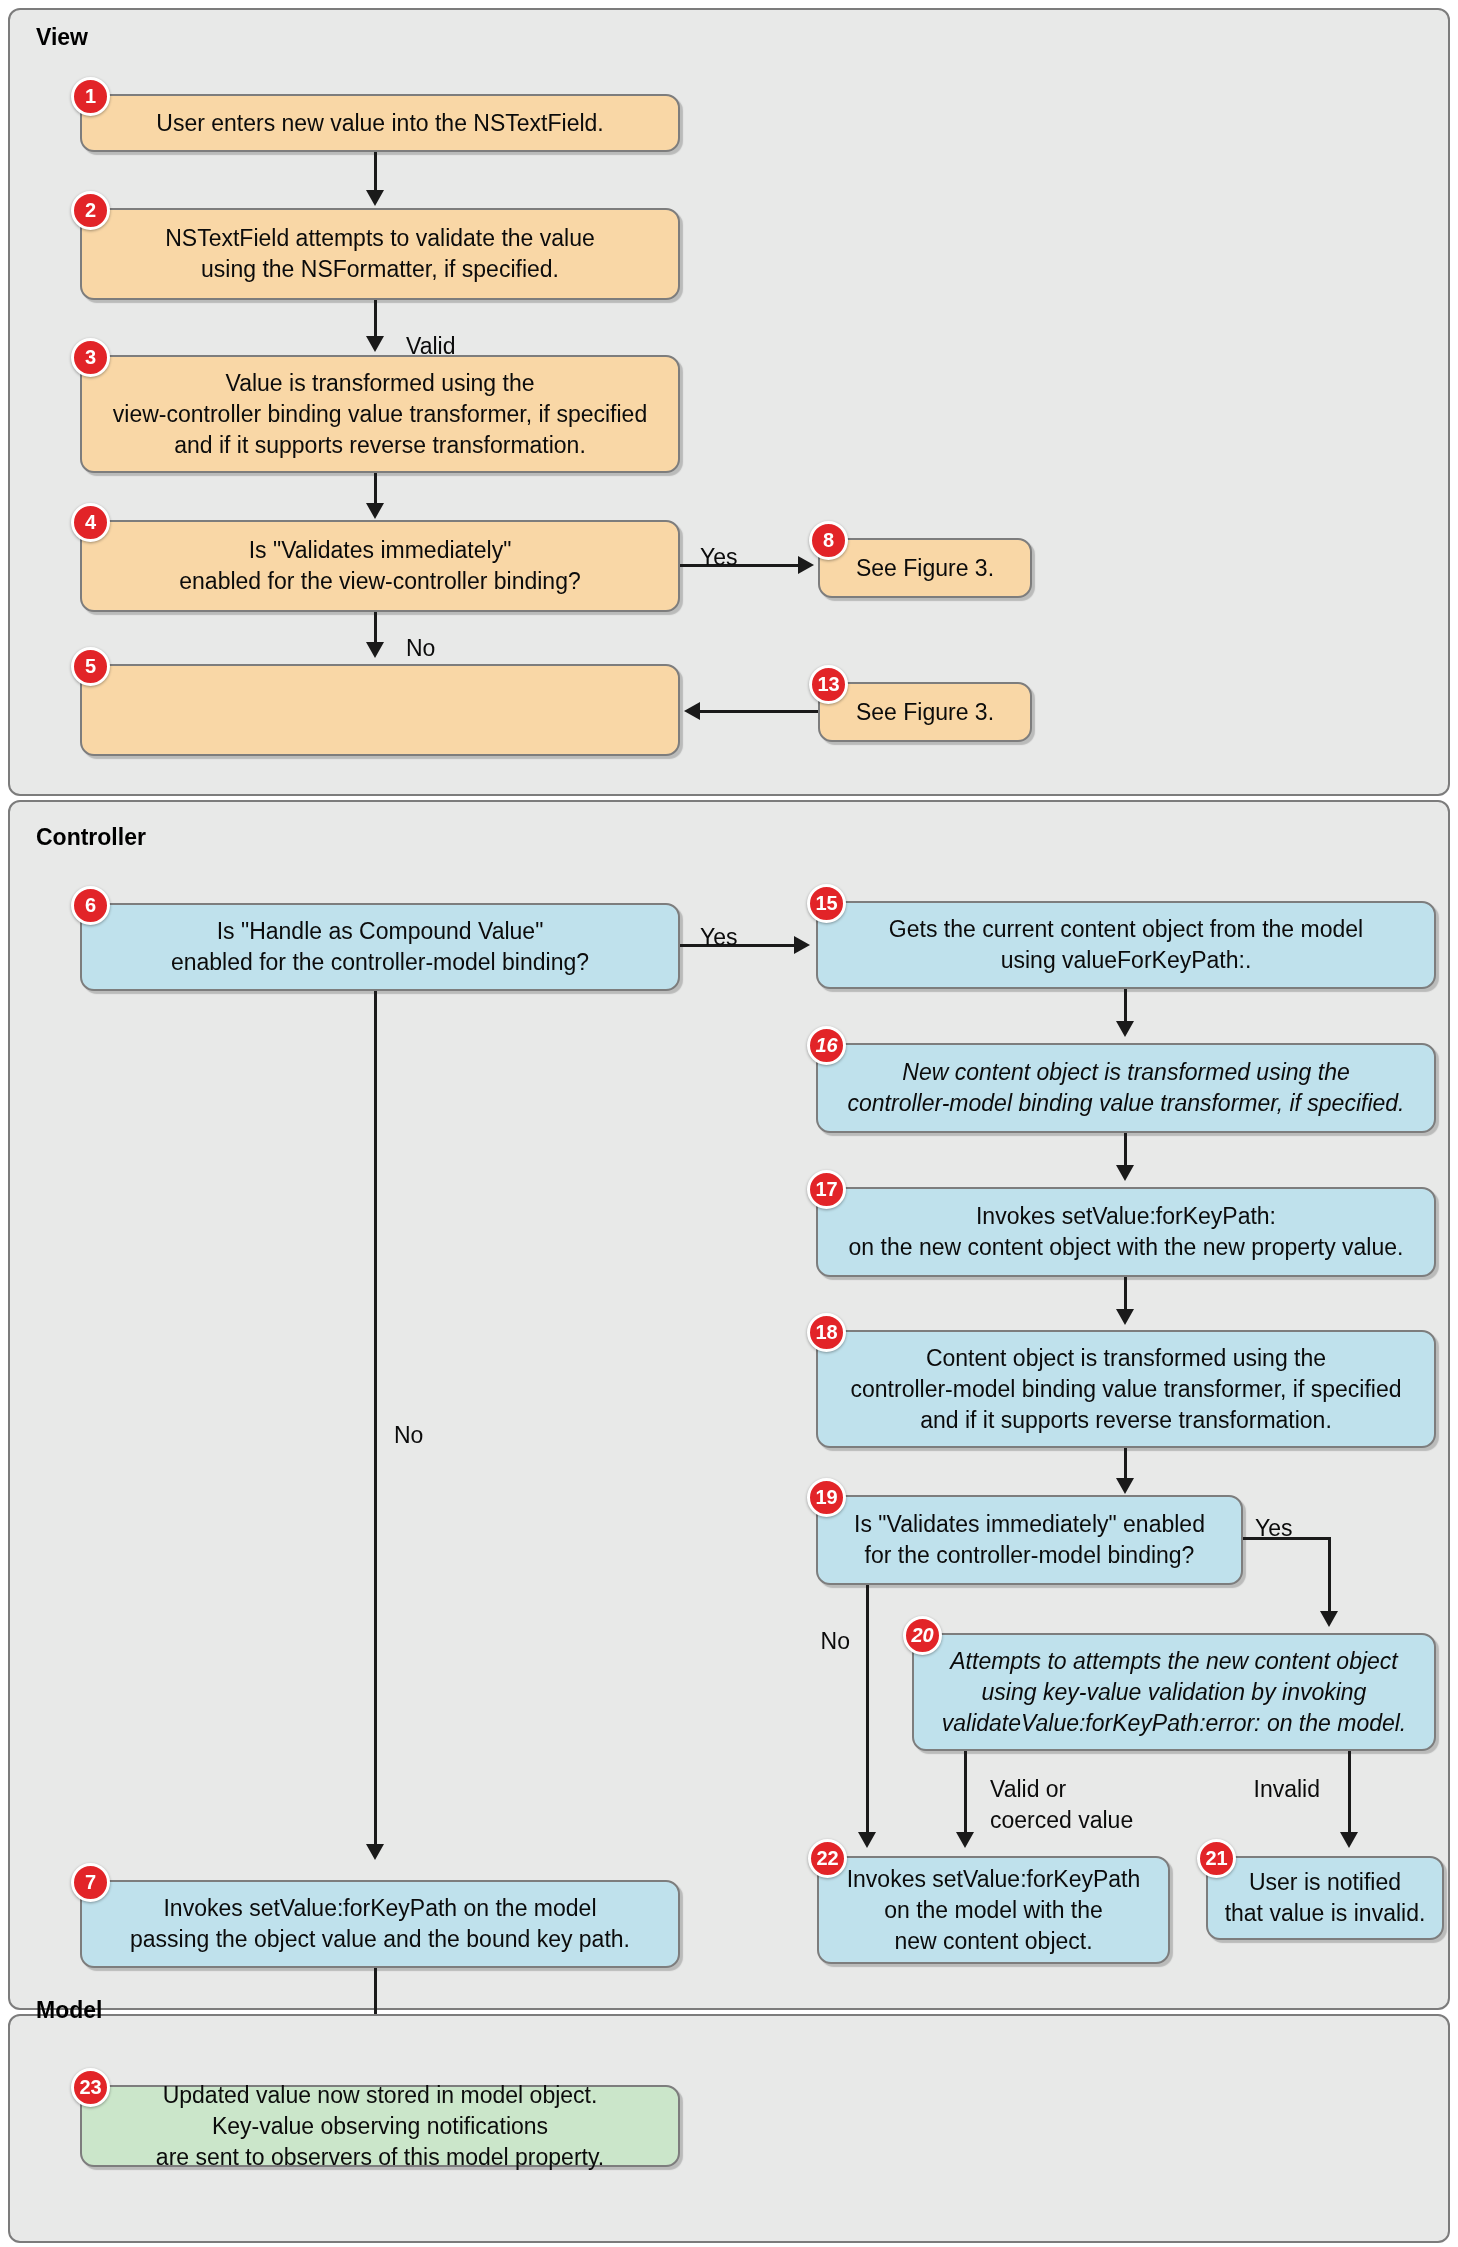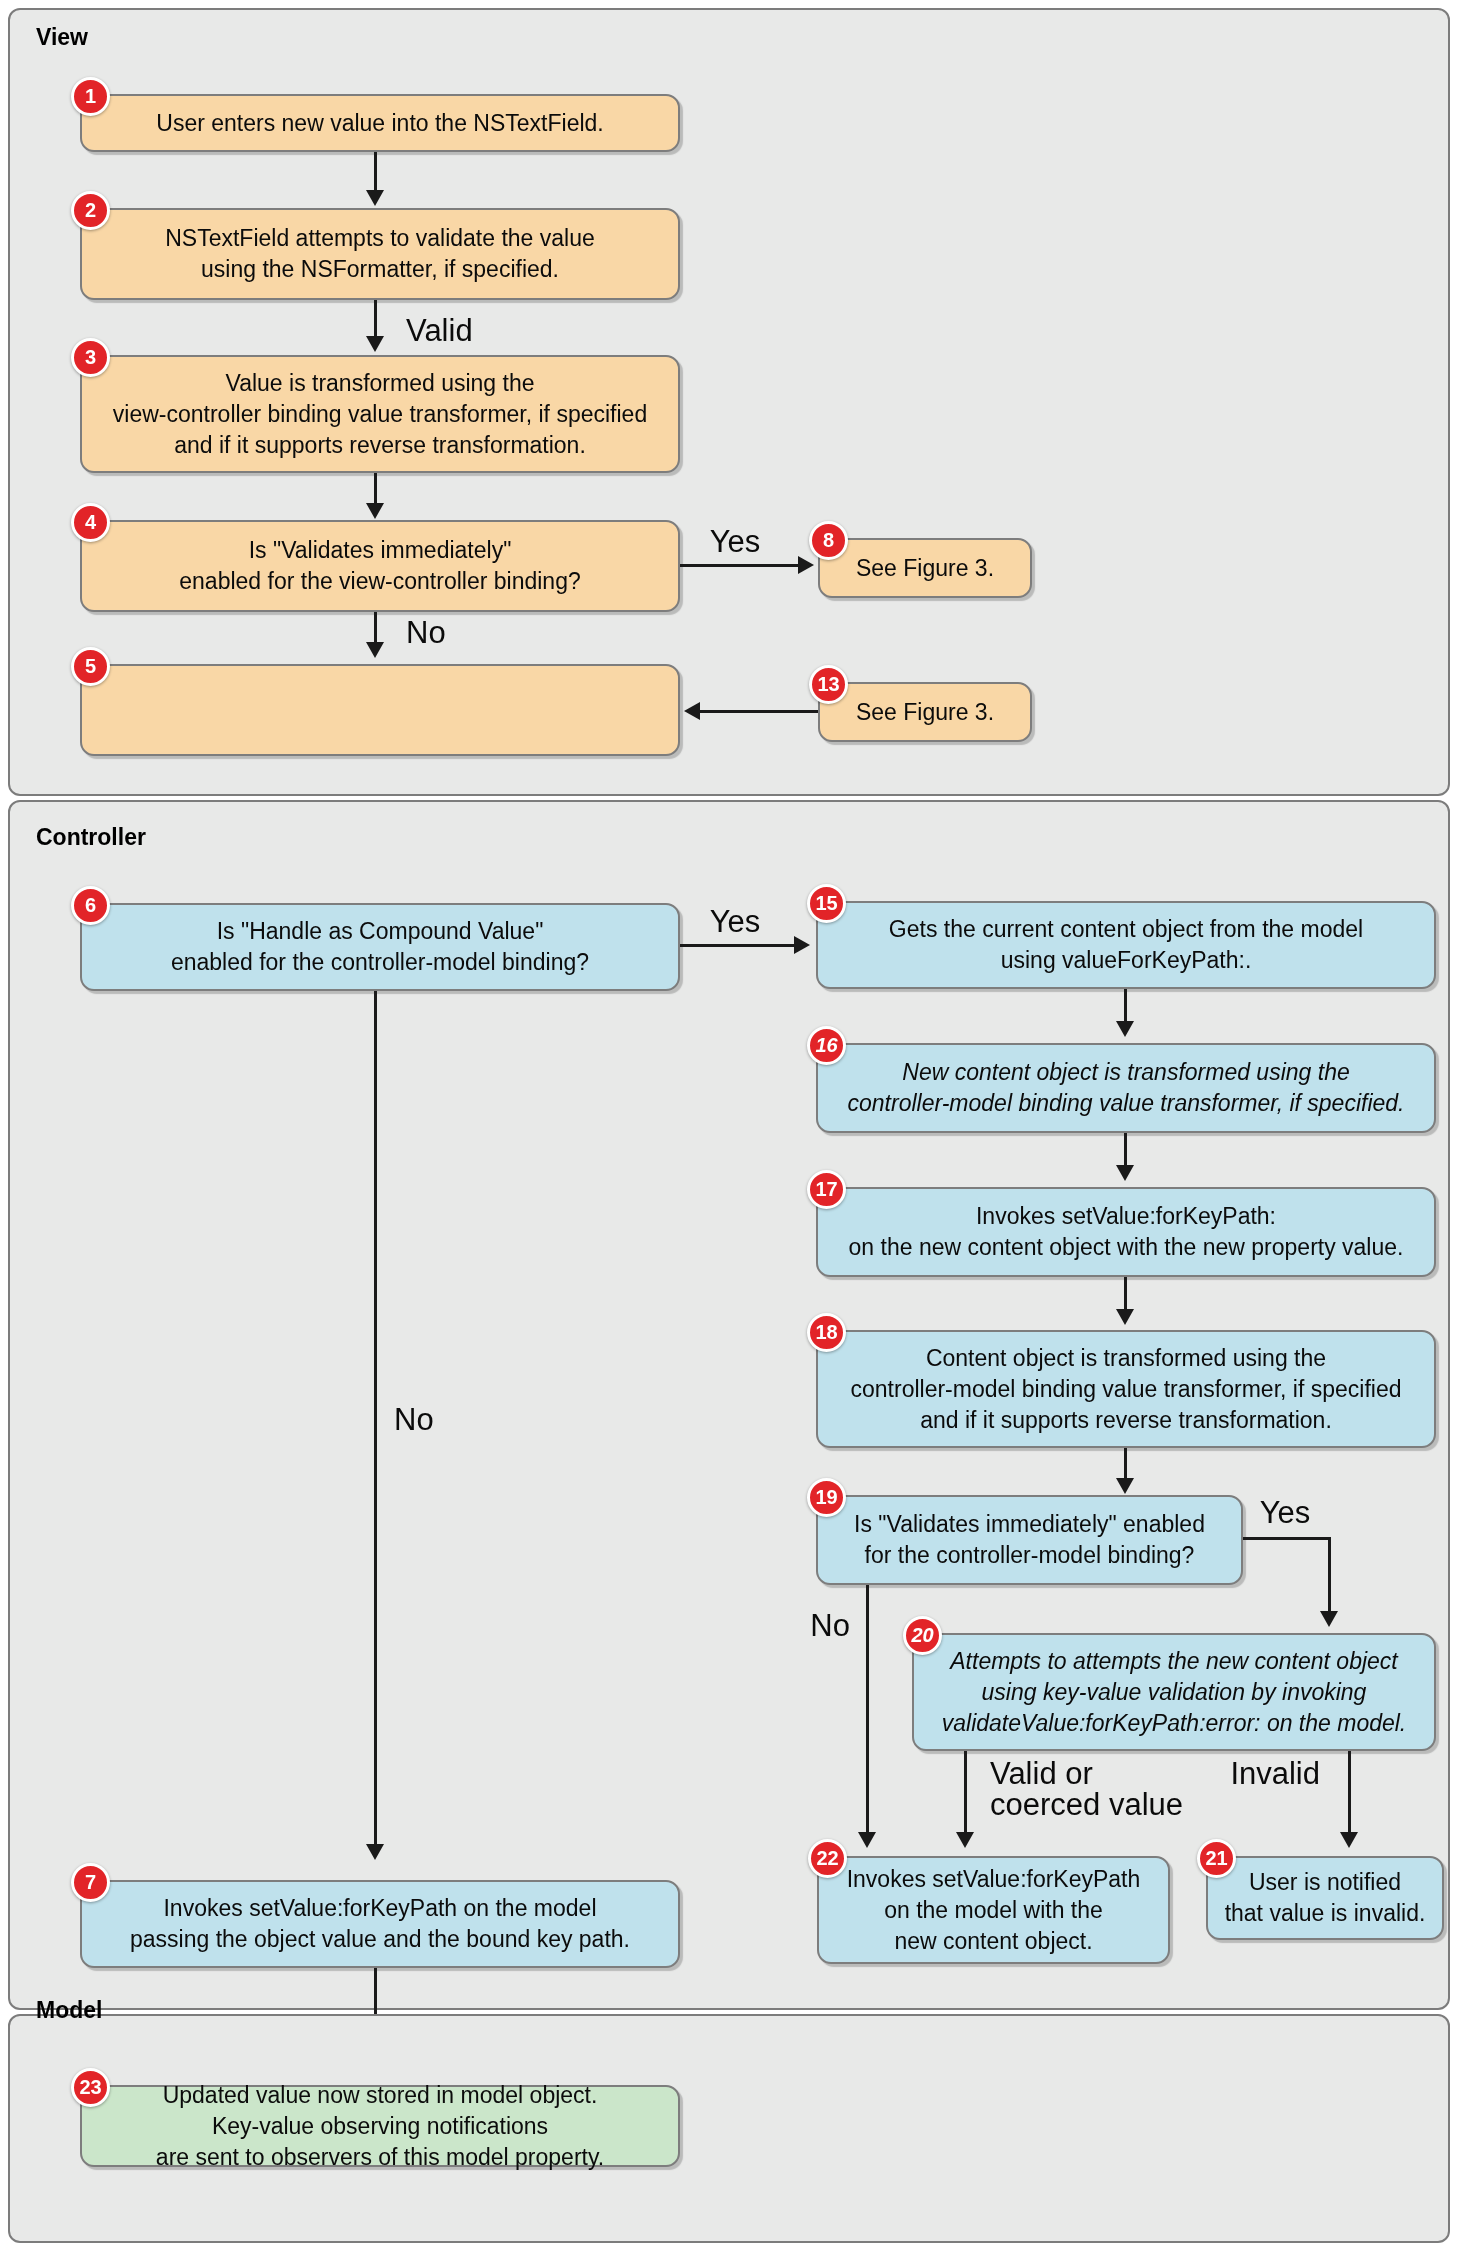--- a/index.html
+++ b/index.html
@@ -20,22 +20,22 @@
   .badge{position:absolute;left:-11px;top:-19px;width:33px;height:33px;border-radius:50%;
          background:#e22428;border:3px solid #ffffff;color:#ffffff;font-weight:bold;font-size:20px;
          display:flex;align-items:center;justify-content:center;box-shadow:0 1px 3px rgba(0,0,0,0.35);z-index:5;}
 
   .vl{position:absolute;width:3px;background:#1a1a1a;}
   .hl{position:absolute;height:3px;background:#1a1a1a;}
   .ah-d{position:absolute;width:0;height:0;border-left:9px solid transparent;border-right:9px solid transparent;border-top:16px solid #1a1a1a;}
   .ah-r{position:absolute;width:0;height:0;border-top:9px solid transparent;border-bottom:9px solid transparent;border-left:16px solid #1a1a1a;}
   .ah-l{position:absolute;width:0;height:0;border-top:9px solid transparent;border-bottom:9px solid transparent;border-right:16px solid #1a1a1a;}
 
-  .elabel{position:absolute;font-size:31px;color:#0b0b0b;white-space:pre-line;line-height:31px;}
-  .center{text-align:center;}
+  .elabel{position:absolute;font-size:23px;color:#0b0b0b;white-space:pre-line;line-height:31px;margin-top:16px;}
+  .center{text-align:left;}
   .right{text-align:right;}
 </style>
 </head>
 <body>
 
 <div id="canvas">
 
   <div class="section" style="left:8px;top:8px;width:1442px;height:788px;"></div>
   <div class="section-label" style="left:36px;top:24px;">View</div>
 

